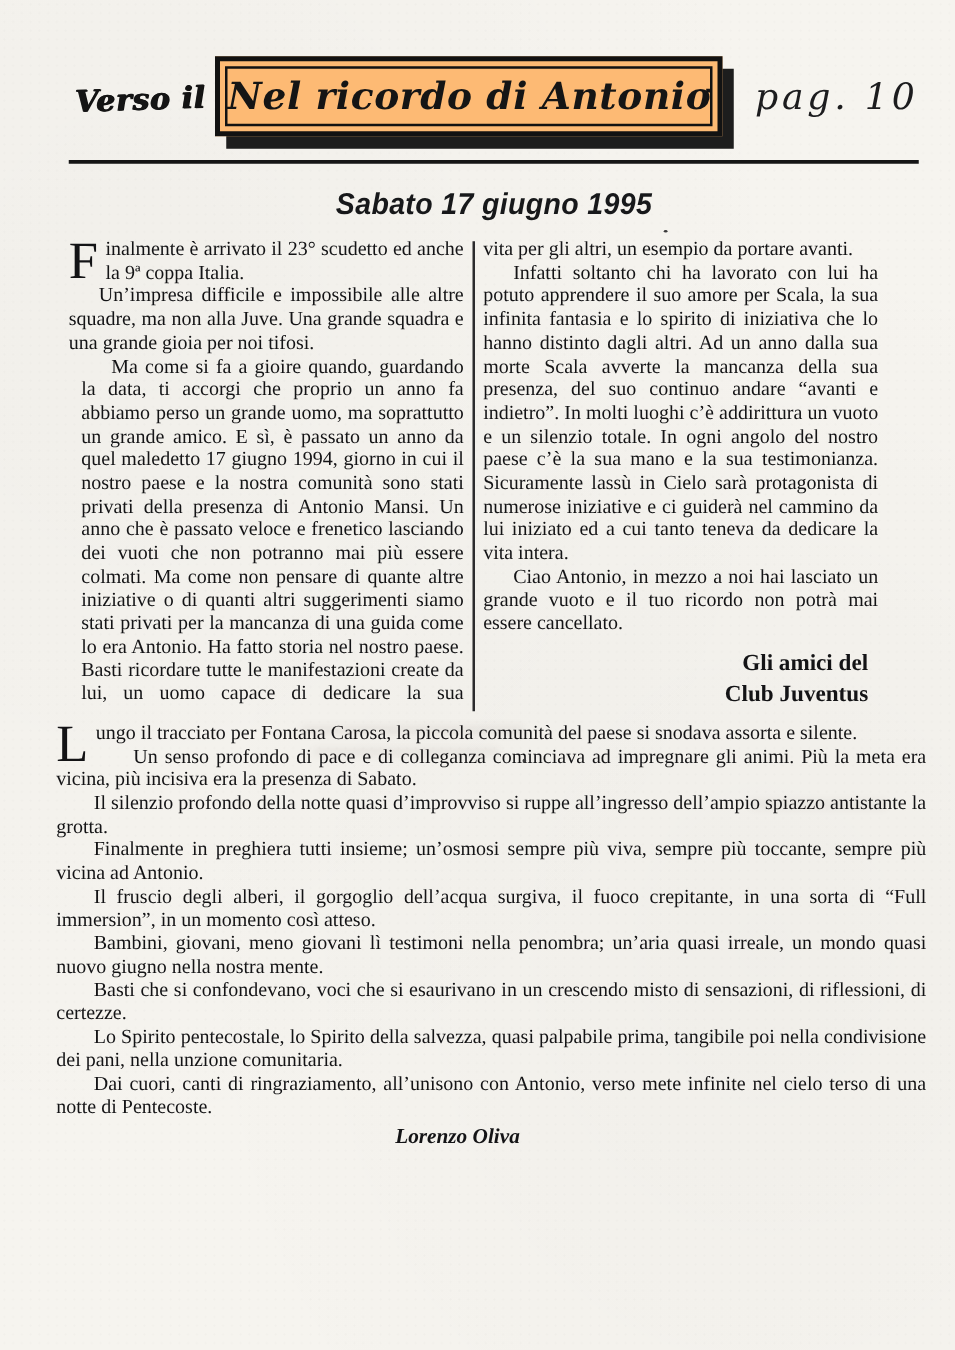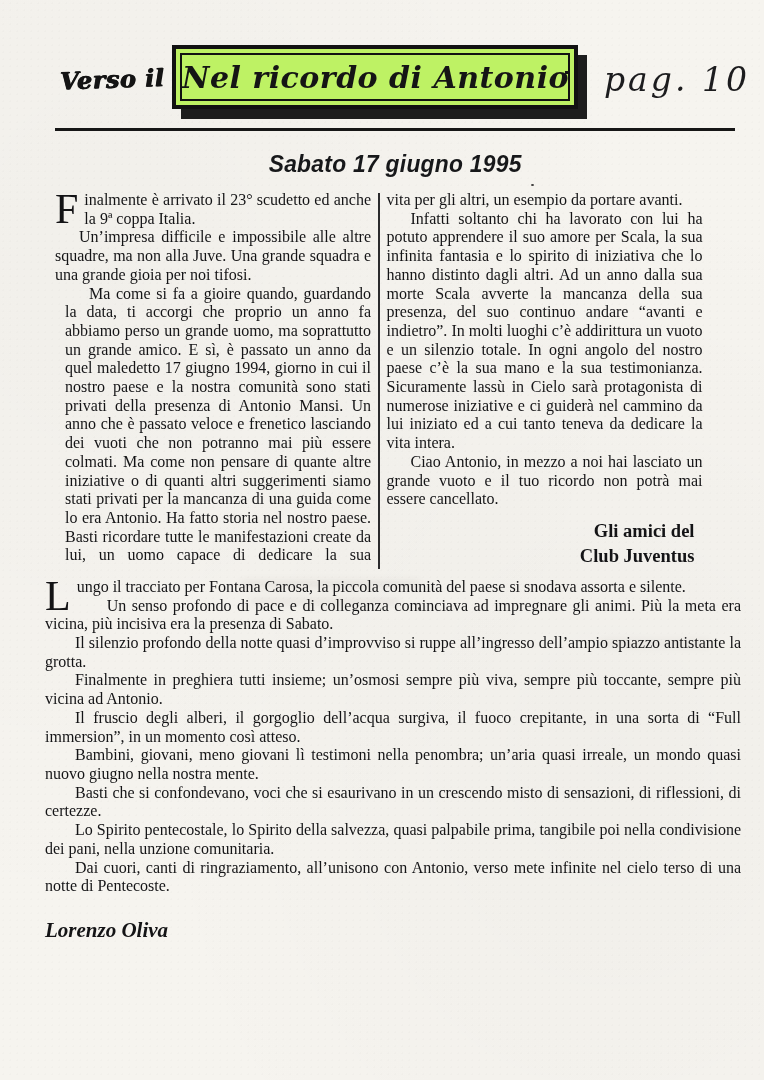--- a/index.html
+++ b/index.html
@@ -24,21 +24,21 @@
     font-size: 24px; color: #141414;
     transform: rotate(-2deg);
     text-shadow: 0.6px 0.4px 0 #111, -0.4px 0.2px 0 #222;
     letter-spacing: 0.5px;
     white-space: nowrap;
   }
   .title-box {
     position: absolute; left: 172px; top: 45px;
     width: 406px; height: 64px;
     box-sizing: border-box;
-    background: #bef264;
+    background: #fdba74;
     border: 4px solid #121212;
     box-shadow: 9px 10px 0 0 #1d1d1d;
     padding: 4px;
   }
   .title-box-inner {
     width: 100%; height: 100%;
     box-sizing: border-box;
     border: 2px solid #121212;
     display: flex; align-items: center; justify-content: center;
   }
@@ -50,21 +50,21 @@
     white-space: nowrap;
   }
   .flourish {
     display: inline-block; width: 52px; height: 2.5px;
     background: #141414; margin-left: -4px;
     transform: translateY(-5px) rotate(-2deg);
   }
   .pagenum {
     position: absolute; left: 604px; top: 60px;
     font-family: "DejaVu Serif", serif;
-    font-style: italic; font-size: 33px;
+    font-style: italic; font-size: 29px;
     letter-spacing: 3px; color: #1c1c1e;
     white-space: nowrap;
   }
   .rule {
     position: absolute; left: 55px; top: 128px;
     width: 680px; height: 3px; background: #161616;
   }
 
   
   .content { position: absolute; left: 55px; top: 146px; width: 680px; }
@@ -117,24 +117,24 @@
     display: inline-block;
     font-family: "DejaVu Sans", sans-serif;
     font-weight: bold; font-size: 26px;
     letter-spacing: 1.5px; color: #1b1c1e;
     transform: scaleX(0.98);
   }
 
   .article2 { width: 696px; margin-left: -10px; margin-top: 9px; }
   .article2 .indent { text-indent: 30px; }
   .a2-sig {
-    margin-top: 22px; padding-right: 54px;
-    text-align: left;
+    margin-top: 3px; padding-right: 54px;
+    text-align: center;
     font-weight: bold; font-style: italic;
-    font-size: 21px; color: #141416;
+    font-size: 17px; color: #141416;
   }
 
   
   .speck { position: absolute; background: #3a3a3a; border-radius: 50%; }
   .speck-1 { left: 418px; top: 607px; width: 3px; height: 3px; }
   .speck-2 { left: 531px; top: 184px; width: 3px; height: 2px; }
   .smudge {
     position: absolute; background: rgba(50,48,45,0.05);
     filter: blur(3px); border-radius: 4px;
   }

